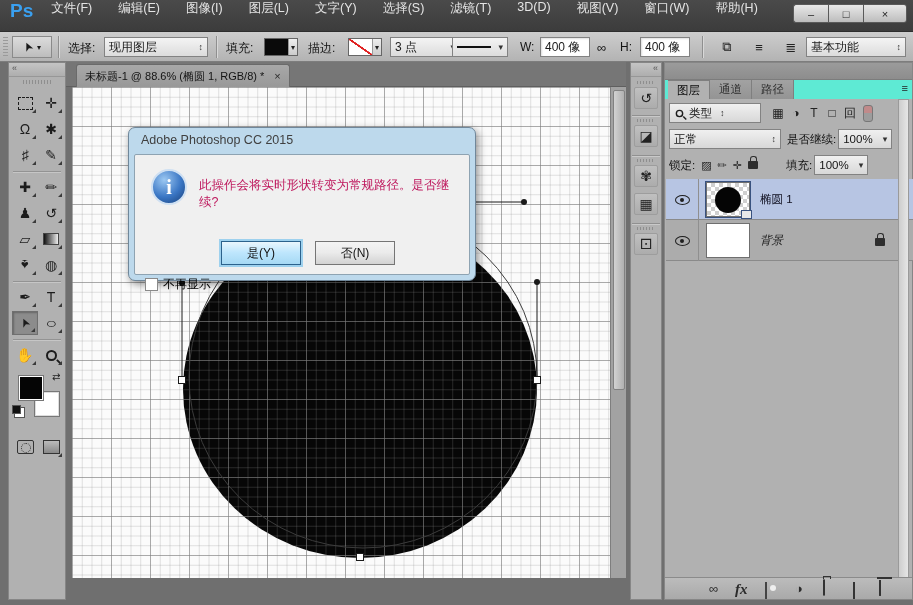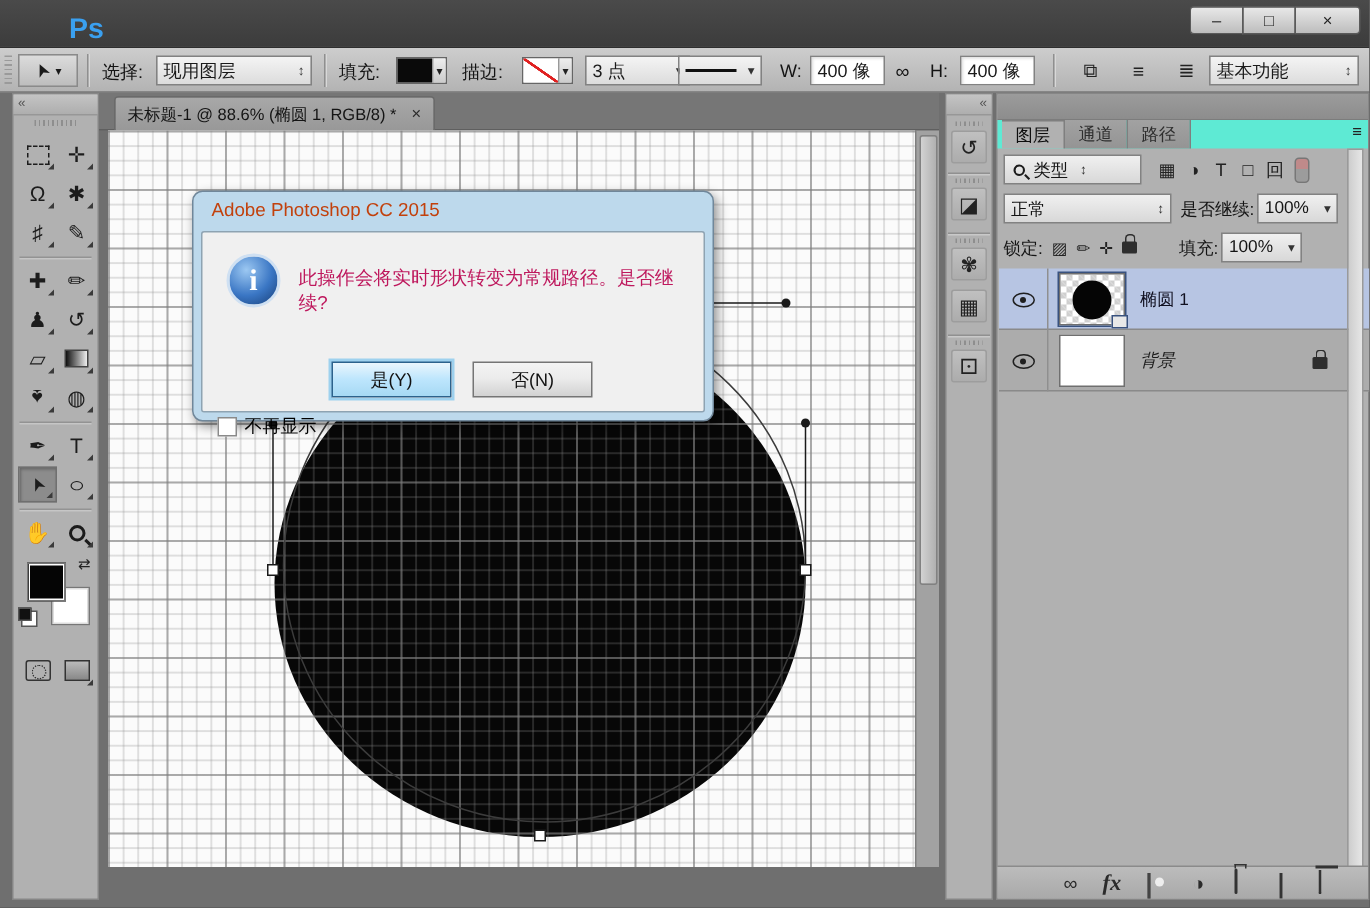--- a/index.html
+++ b/index.html
@@ -1,21 +1,21 @@
 <!DOCTYPE html>
 <html><head>
 <meta charset="utf-8">
 <style>
   html,body{margin:0;padding:0;background:#555;}
   *{box-sizing:border-box;font-family:"Liberation Sans","DejaVu Sans",sans-serif;}
   #app{position:relative;width:913px;height:605px;background:#6f6f6f;overflow:hidden;font-size:12px;color:#1a1a1a;}
   .abs{position:absolute;}
 
   
-  .menubar{position:absolute;left:0;top:0;width:913px;height:32px;background:linear-gradient(#4a4a4a,#3c3c3c);border-bottom:1px solid #2e2e2e;display:flex;align-items:flex-end;padding-left:36px;}
+  .menubar{position:absolute;left:0;top:0;width:913px;height:32px;background:linear-gradient(#4a4a4a,#3c3c3c);border-bottom:1px solid #2e2e2e;display:flex;align-items:flex-start;}
   .pslogo{color:#3aa0f0;font-weight:bold;font-size:19px;margin:0 18px 0 10px;letter-spacing:0;}
   .menus{display:flex;gap:26px;color:#e4e4e4;font-size:12.5px;}
   .menu-item{cursor:default;}
   .winbtns{position:absolute;right:6px;top:4px;display:flex;}
   .winbtn{width:35px;height:19px;background:linear-gradient(#e8e8e8,#bdbdbd);border:1px solid #5a5a5a;border-right-width:0;display:flex;align-items:center;justify-content:center;font-size:11px;color:#222;}
   .winbtn:first-child{border-radius:3px 0 0 3px;}
   .winbtn:last-child{border-right-width:1px;border-radius:0 3px 3px 0;width:44px;}
 
   
   .optionsbar{position:absolute;left:0;top:32px;width:913px;height:30px;background:linear-gradient(#cdcdcd,#b3b3b3);border-bottom:1px solid #7d7d7d;}
@@ -128,37 +128,50 @@
   .i-maskbb{width:15px;height:12px;background:#777;border:1px solid #444;position:relative;}
   .i-maskbb::after{content:"";position:absolute;left:4px;top:2px;width:6px;height:6px;background:#eee;border-radius:50%;}
   .i-folder{width:15px;height:10px;border:1.5px solid #333;border-radius:1px;position:relative;margin-top:4px;}
   .i-folder::before{content:"";position:absolute;left:-1px;top:-4px;width:6px;height:2px;border:1.5px solid #333;border-bottom:none;}
   .i-newdoc{width:12px;height:11px;border:1.5px solid #333;position:relative;background:#c6c6c6;}
   .i-trash{width:11px;height:10px;border:1.5px solid #333;border-top:none;border-radius:0 0 2px 2px;position:relative;margin-top:4px;}
   .i-trash::before{content:"";position:absolute;left:-3px;top:-3px;width:15px;height:1.5px;background:#333;}
 
   
   .dialog{position:absolute;left:128px;top:127px;width:348px;height:154px;border-radius:7px;background:#bdd9ec;border:1px solid #70879a;box-shadow:2px 3px 8px rgba(0,0,0,.45);z-index:50;}
-  .dlg-title{position:absolute;left:12px;top:5px;font-size:12.5px;color:#c2410c;}
+  .dlg-title{position:absolute;left:12px;top:5px;font-size:12.5px;color:#404040;}
   .dlg-body{position:absolute;left:5px;top:26px;right:5px;bottom:5px;background:#f0f0f0;border:1px solid #8ea3b2;border-radius:2px;}
   .infoicon{position:absolute;left:16px;top:14px;width:36px;height:36px;border-radius:50%;background:radial-gradient(circle at 35% 28%,#9cc8f2,#3a76c4 55%,#173e77);border:2px solid #cfe0f2;color:#fff;font-family:"Liberation Serif","DejaVu Serif",serif;font-weight:bold;font-size:20px;display:flex;align-items:center;justify-content:center;}
   .dlg-msg{position:absolute;left:64px;top:22px;width:268px;font-size:12.5px;color:#be185d;}
   .dlg-btn{position:absolute;top:86px;width:80px;height:24px;font-size:12px;display:flex;align-items:center;justify-content:center;color:#111;}
   .btn-yes{left:86px;background:linear-gradient(#eaf6fd,#bee6fd 48%,#a6d9f4);border:1px solid #2c628c;box-shadow:0 0 0 2px #9ed1ee;}
   .btn-no{left:180px;background:linear-gradient(#f4f4f4,#ebebeb 48%,#d2d2d2);border:1px solid #757575;}
   .dlg-check{position:absolute;left:10px;top:121px;display:flex;align-items:center;gap:5px;font-size:12px;color:#000;}
   .cbox{width:13px;height:13px;background:#fff;border:1px solid #8a8a8a;}
 </style>
 </head>
 <body>
 
 <div id="app">
 
   <div class="menubar">
     <span class="pslogo">Ps</span>
+    <nav class="menus">
+      <span class="menu-item">文件(F)</span>
+      <span class="menu-item">编辑(E)</span>
+      <span class="menu-item">图像(I)</span>
+      <span class="menu-item">图层(L)</span>
+      <span class="menu-item">文字(Y)</span>
+      <span class="menu-item">选择(S)</span>
+      <span class="menu-item">滤镜(T)</span>
+      <span class="menu-item">3D(D)</span>
+      <span class="menu-item">视图(V)</span>
+      <span class="menu-item">窗口(W)</span>
+      <span class="menu-item">帮助(H)</span>
+    </nav>
     <div class="winbtns">
       <span class="winbtn">–</span>
       <span class="winbtn">□</span>
       <span class="winbtn">×</span>
     </div>
   </div>
 
   <div class="optionsbar">
     <span class="grip"></span>
     <span class="toolpreset">

